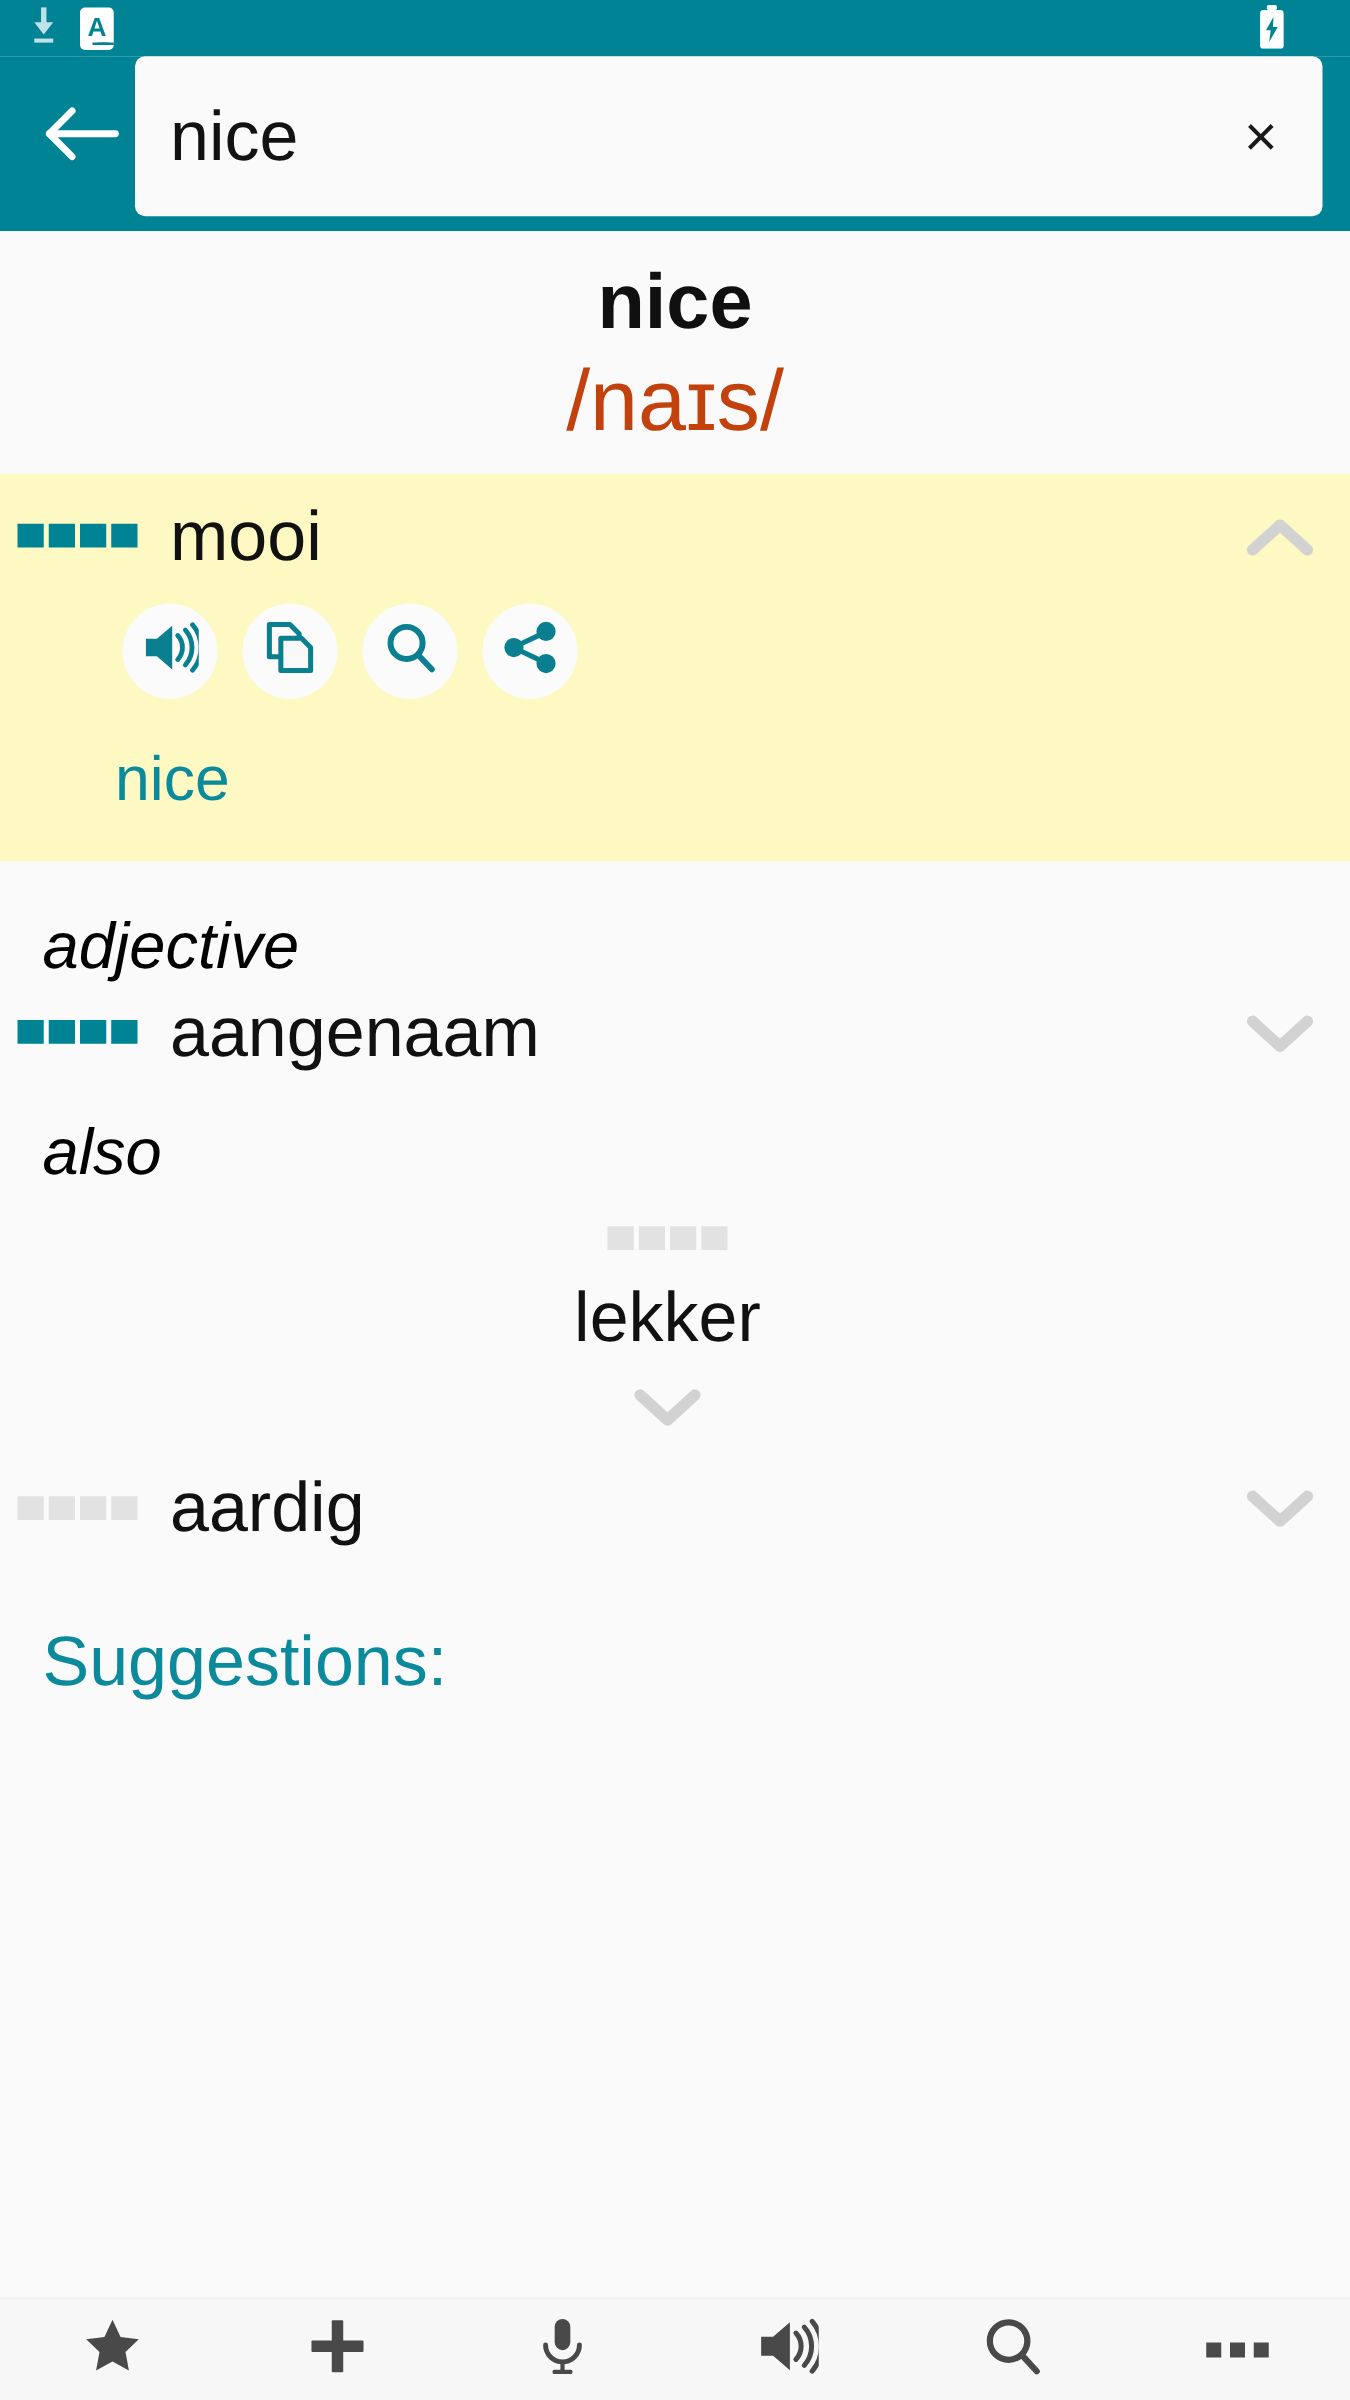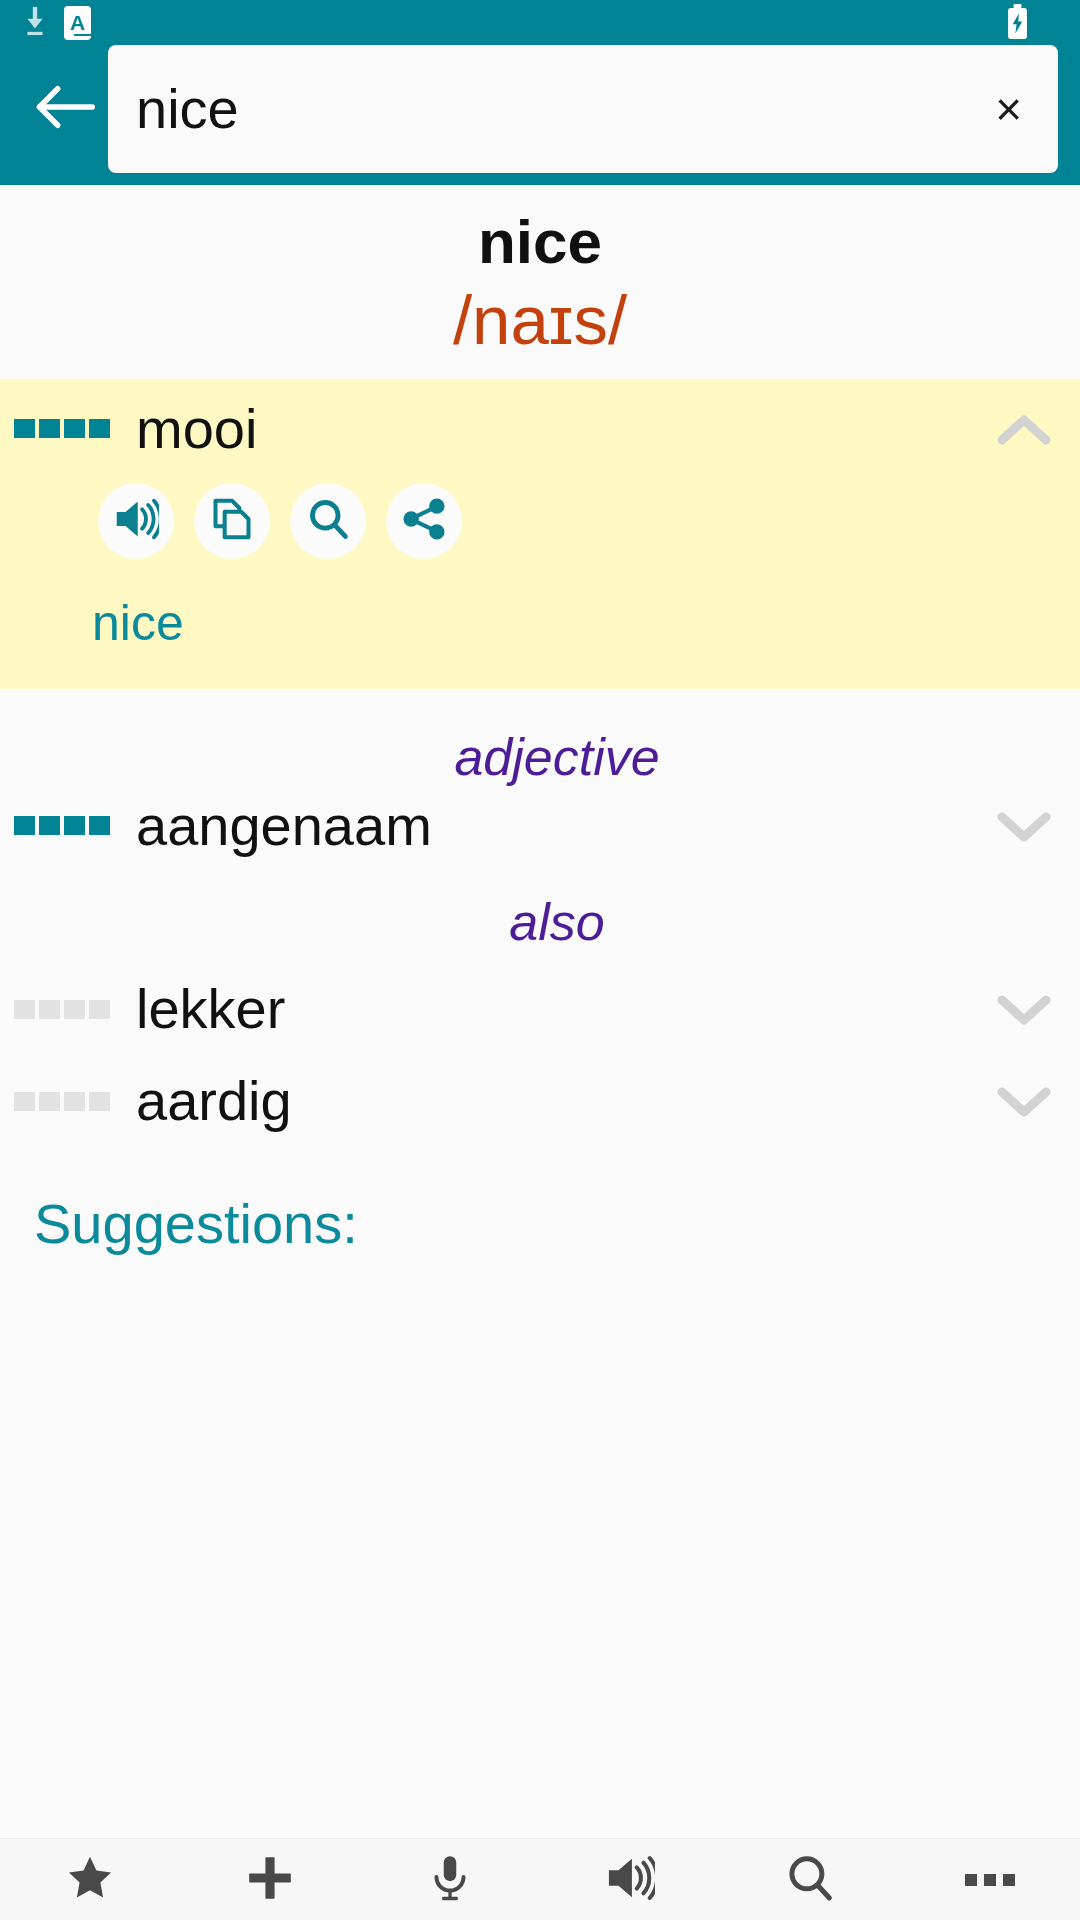--- a/index.html
+++ b/index.html
@@ -89,22 +89,22 @@
 
   .example-wrap { display:flex; padding:14px 30px 0 72px; gap:12px; }
   .example { flex:1 1 auto; }
   .ex-src { font-size:50px; color:#141414; line-height:1.24; }
   .ex-src b { color:#0a8799; font-weight:700; }
   .ex-trg { font-size:50px; color:#2a2a2a; line-height:1.24; margin-top:16px; }
   .refresh { flex:0 0 auto; padding-top:12px; cursor:pointer; }
 
   
   .section-head {
-    font-size:52px; font-style:italic; color:#4c1d95;
-    padding:40px 0 12px 34px; line-height:1.1;text-align:center;
+    font-size:52px; font-style:italic; color:#000000;
+    padding:40px 0 12px 34px; line-height:1.1;
   }
 
   
   .suggestions {
     font-size:56px; color:#0b8a9c; padding:46px 0 0 34px; line-height:1.1;
   }
 
   
   .bottomnav {
     flex:0 0 82px; background:#f7f7f7;
@@ -248,21 +248,21 @@
         <svg width="56" height="34" viewBox="0 0 28 17" fill="none" stroke="#d2d2d2" stroke-width="4.5" stroke-linecap="round" stroke-linejoin="round">
           <path d="M3 4 L14 14 L25 4"></path>
         </svg>
       </span>
     </div>
   </div>
 
   <div>
     <div class="section-head">also</div>
 
-    <div class="sense-row" style="padding-top:18px;padding-bottom:18px;">
+    <div class="sense-row" style="padding-top:18px;padding-bottom:18px;flex-direction:column;">
       <span class="freq off">
           <i></i>
           <i></i>
           <i></i>
           <i></i>
         </span>
       <span class="sense-term">lekker</span>
       <span class="chev">
         <svg width="56" height="34" viewBox="0 0 28 17" fill="none" stroke="#d2d2d2" stroke-width="4.5" stroke-linecap="round" stroke-linejoin="round">
           <path d="M3 4 L14 14 L25 4"></path>

